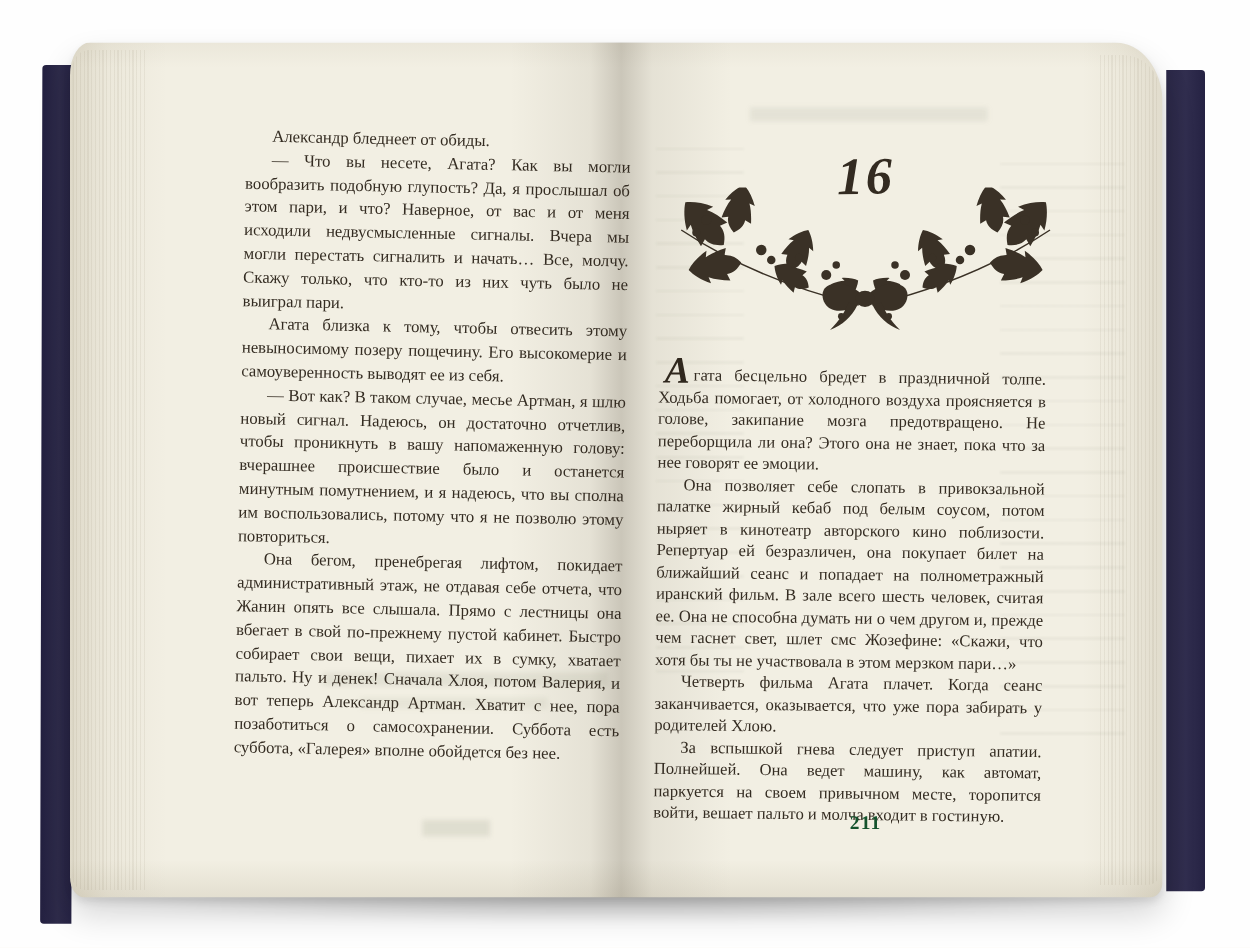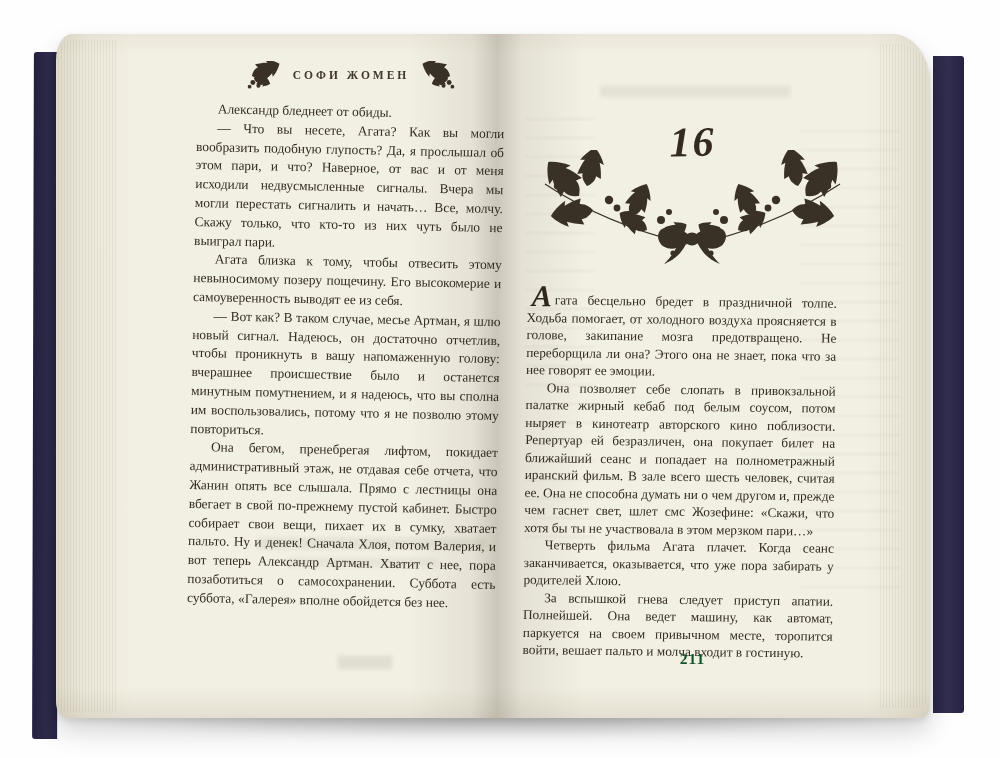--- a/index.html
+++ b/index.html
@@ -106,29 +106,20 @@
   <div class="edge-lines right"></div>
   <div class="gutter-shade"></div>
 
   <div class="ghost g1"></div>
   <div class="ghost g2"></div>
   <div class="ghost g3"></div>
   <div class="ghost g4"></div>
   <div class="ghost lines g5"></div>
   <div class="ghost lines g6"></div>
 
-  <div class="running-header">
-    <svg class="sprig" viewBox="0 0 40 30">
-      <use href="#sprig-shape"></use>
-    </svg>
-    <span class="title">СОФИ ЖОМЕН</span>
-    <svg class="sprig" viewBox="0 0 40 30">
-      <use href="#sprig-shape" transform="translate(40,0) scale(-1,1)"></use>
-    </svg>
-  </div>
 
   <div class="body-text left-text">
     <p>Александр бледнеет от обиды.</p>
     <p>— Что вы несете, Агата? Как вы могли вообразить подобную глупость? Да, я прослышал об этом пари, и что? Наверное, от вас и от меня исходили недвусмысленные сигналы. Вчера мы могли перестать сигналить и начать… Все, молчу. Скажу только, что кто-то из них чуть было не выиграл пари.</p>
     <p>Агата близка к тому, чтобы отвесить этому невыносимому позеру пощечину. Его высокомерие и самоуверенность выводят ее из себя.</p>
     <p>— Вот как? В таком случае, месье Артман, я шлю новый сигнал. Надеюсь, он достаточно отчетлив, чтобы проникнуть в вашу напомаженную голову: вчерашнее происшествие было и останется минутным помутнением, и я надеюсь, что вы сполна им воспользовались, потому что я не позволю этому повториться.</p>
     <p>Она бегом, пренебрегая лифтом, покидает административный этаж, не отдавая себе отчета, что Жанин опять все слышала. Прямо с лестницы она вбегает в свой по-прежнему пустой кабинет. Быстро собирает свои вещи, пихает их в сумку, хватает пальто. Ну и денек! Сначала Хлоя, потом Валерия, и вот теперь Александр Артман. Хватит с нее, пора позаботиться о самосохранении. Суббота есть суббота, «Галерея» вполне обойдется без нее.</p>
   </div>
 
   <div class="chapter-number">16</div>

